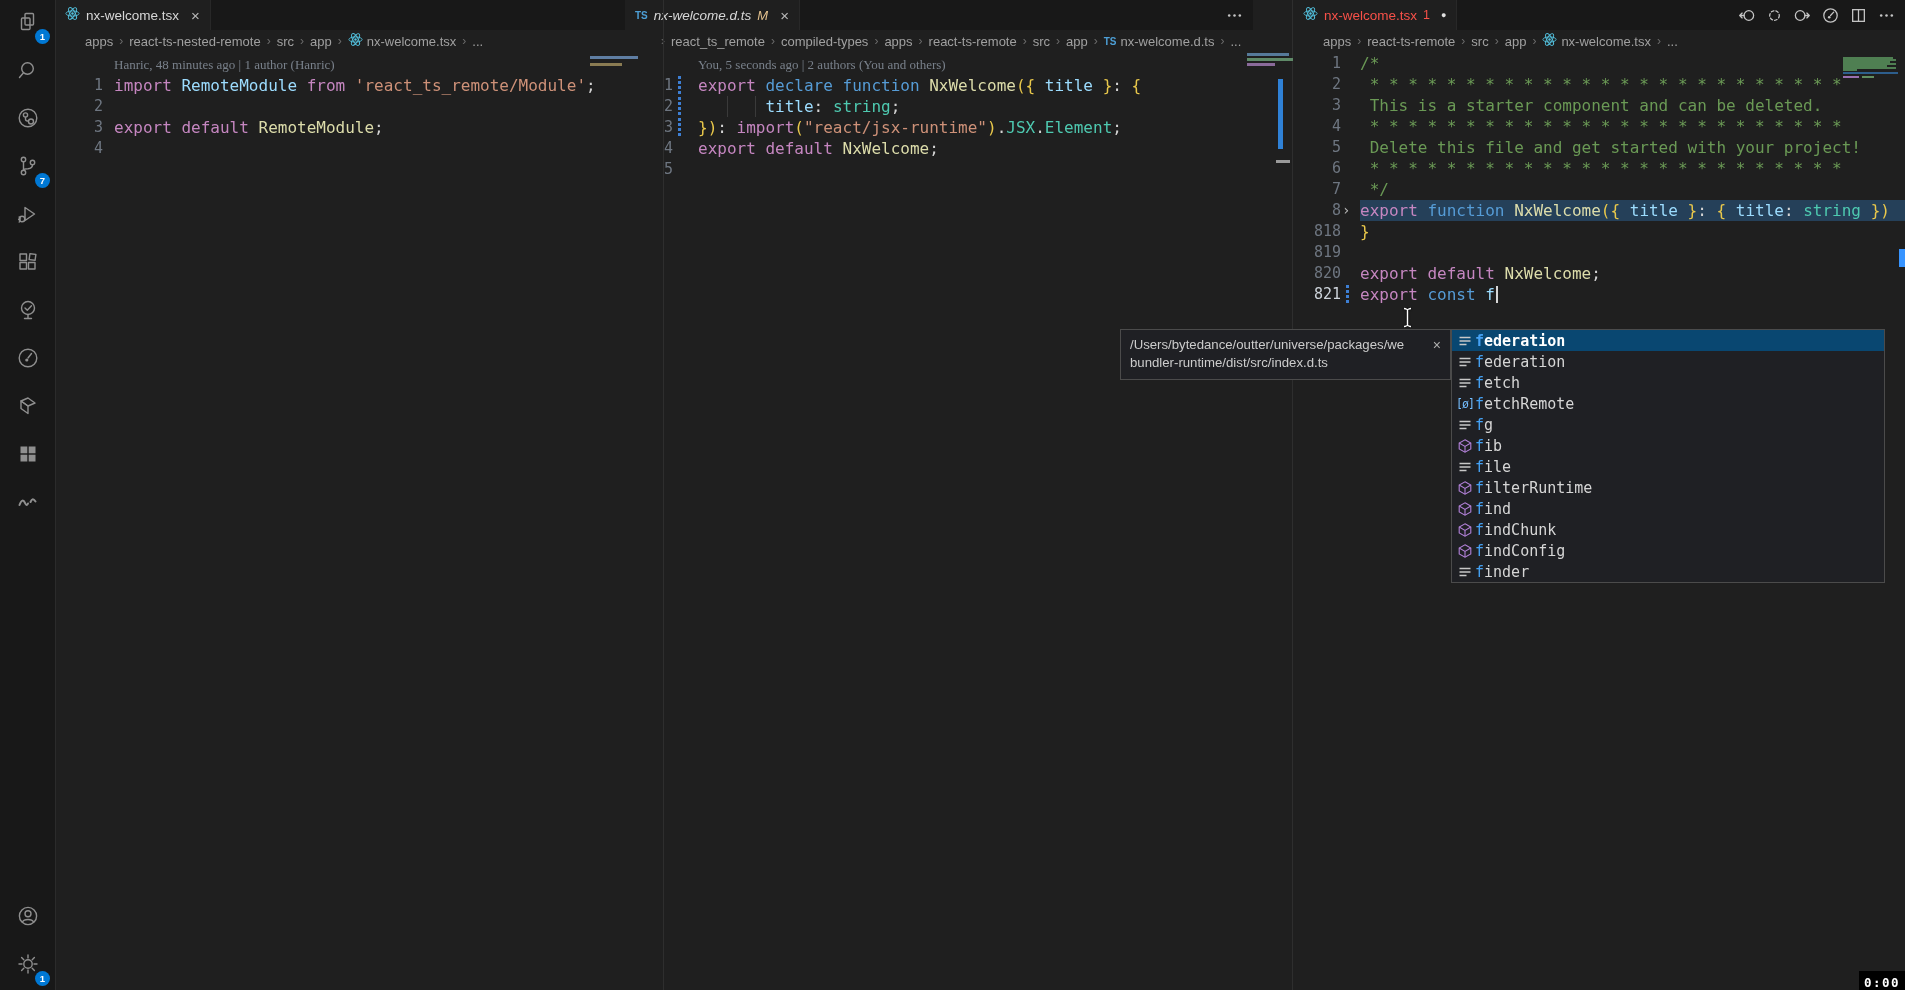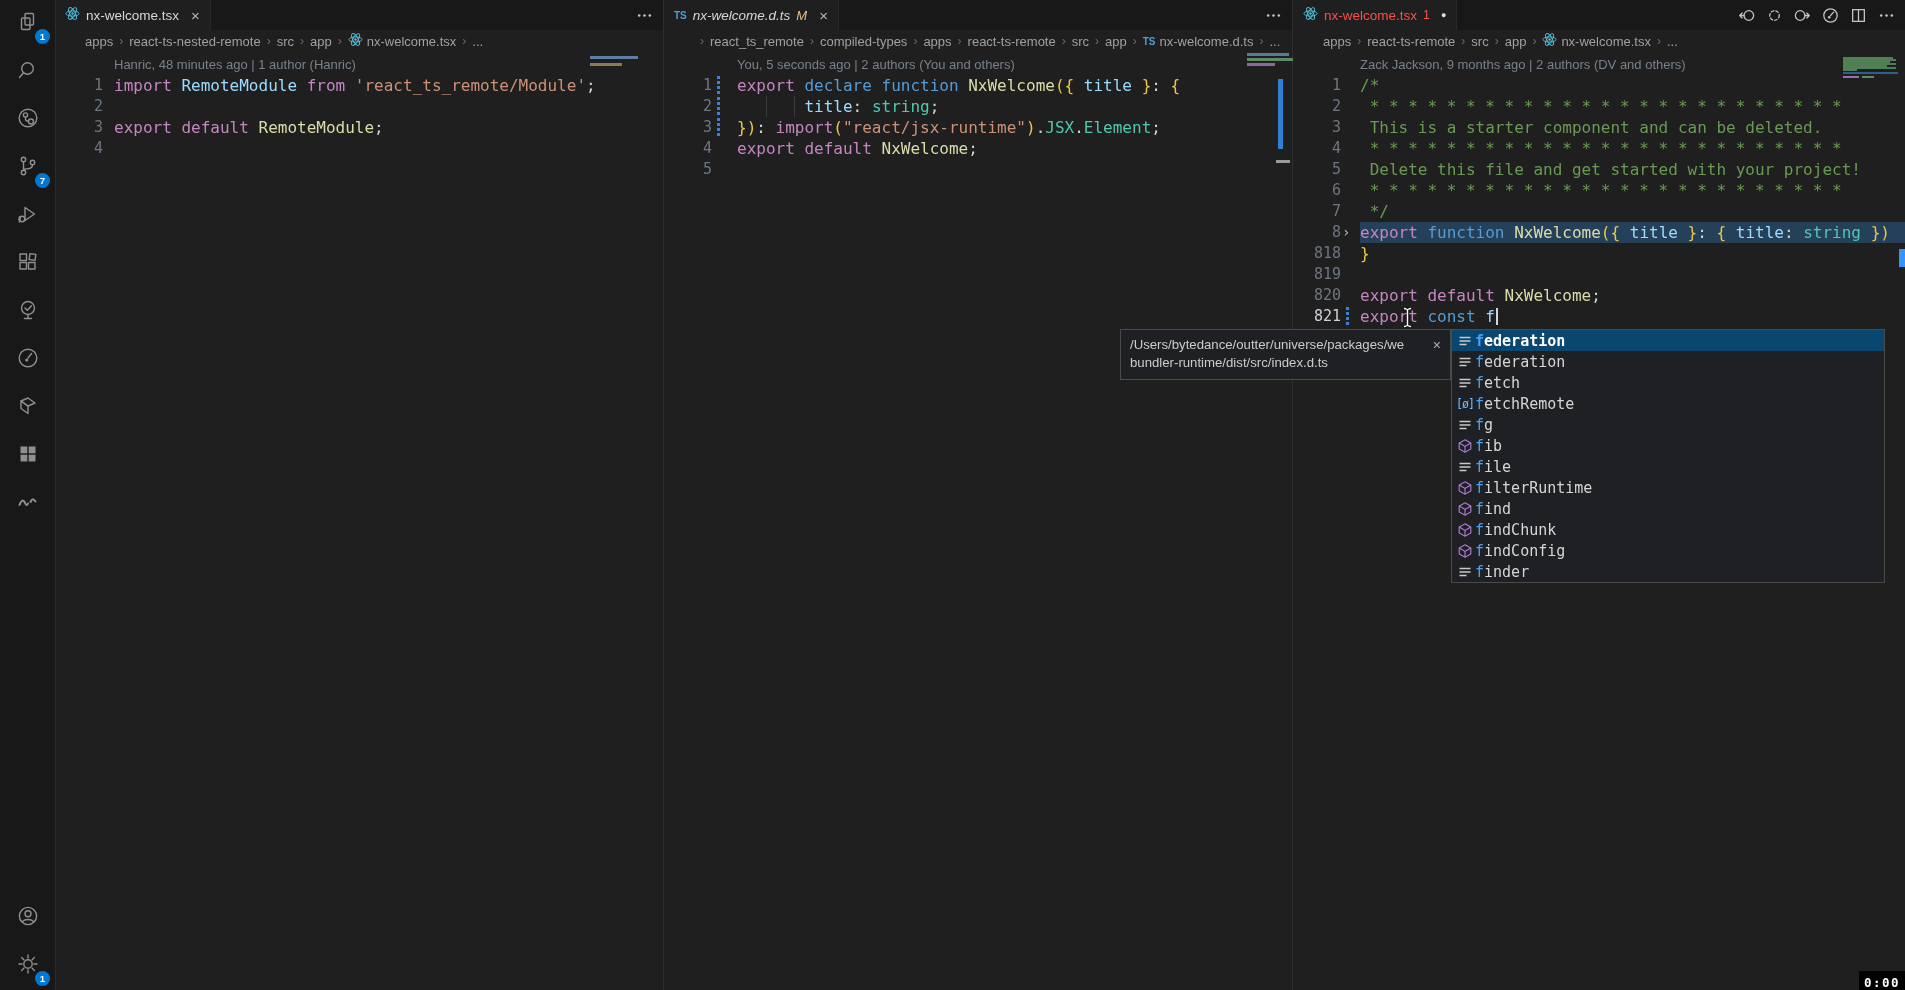--- a/index.html
+++ b/index.html
@@ -12,21 +12,21 @@
   .ab-group{display:flex;flex-direction:column}
   .ab-item{position:relative;width:55px;height:48px;display:flex;align-items:center;justify-content:center;cursor:pointer}
   .ab-item svg{stroke:#8f8f8f;fill:none;stroke-width:1.4;stroke-linecap:round;stroke-linejoin:round}
   .ab-item svg .fill{fill:#8f8f8f;stroke:none}
   .badge{position:absolute;right:5px;bottom:4px;min-width:15px;height:15px;padding:0 3px;border-radius:9px;
     background:#0078d4;color:#fff;font-size:9.5px;font-weight:bold;display:flex;align-items:center;justify-content:center;box-sizing:border-box}
 
   
   .pane{position:absolute;top:0;height:990px}
   #pane0{left:55px;width:608px;--code-left:59px}
-  #pane1{left:664px;width:628px;--code-left:73px}
+  #pane1{left:625px;width:628px;--code-left:73px}
   #pane2{left:1293px;width:612px;--code-left:67px}
   .vdiv{position:absolute;top:0;width:1px;height:990px;background:#2e2e2e;z-index:2}
 
   .tabbar{position:absolute;top:0;left:0;right:0;height:30px;background:#181818;display:flex;align-items:stretch}
   .tab{display:flex;align-items:center;gap:6px;height:30px;padding:0 10px;background:#1f1f1f;
        font-size:13.5px;color:#d7d7d7;border-right:1px solid #282828;cursor:pointer;white-space:nowrap}
   .tabclose{margin-left:6px;color:#b8b8b8;font-size:15px;line-height:1}
   .ts-badge{color:#4d9fd6;font-weight:700;font-size:10px;font-style:normal}
   .italic{font-style:italic}
   .m-marker{color:#e2c08d;font-style:italic;font-size:13px}
@@ -38,21 +38,21 @@
   .acts .act{display:flex;align-items:center;cursor:pointer}
 
   .breadcrumb{position:absolute;top:30px;left:0;right:0;height:22px;display:flex;align-items:center;
     padding-left:30px;font-size:13px;color:#a0a0a0;background:#1f1f1f;white-space:nowrap;overflow:hidden}
   .bc-sep{color:#6b6b6b;margin:0 6px;font-size:12px}
   .bc-item{display:flex;align-items:center;gap:4px;cursor:pointer}
 
   .editor{position:absolute;top:52px;left:0;right:0;bottom:0;
     font-family:"DejaVu Sans Mono",monospace;font-size:16px;line-height:21px}
   .blame{height:20px;padding-left:var(--code-left);color:#79818b;
-    font-family:Liberation Sans, sans-serif;font-size:13px;display:flex;align-items:center;padding-top:2px}
+    font-family:Liberation Serif, serif;font-size:13px;display:flex;align-items:center;padding-top:2px}
   .code{padding-top:1px}
   .line{position:relative;height:21px;white-space:pre}
   .ln{position:absolute;left:0;top:0;width:48px;text-align:right;color:#6e7681;font-size:15px}
   .ln.active{color:#cdd3da}
   .txt{position:absolute;left:var(--code-left);top:0}
   .txt.hl{background:rgba(48,119,185,.38);padding-right:25px}
   .modbar{position:absolute;left:53px;top:1px;width:3px;height:19px;
     background:repeating-linear-gradient(to bottom,#3d7fd4 0 3px,rgba(0,0,0,0) 3px 5px)}
   .fold{position:absolute;left:49px;top:0;color:#b8b8b8;font-size:14px}
   .guide{position:absolute;top:0;width:1px;height:21px;background:#3a3a3a}
@@ -407,21 +407,20 @@
             </g>
           </svg></span>
         <span>nx-welcome.tsx</span>
       </span>
       <span class="bc-sep">›</span>
       <span class="bc-item">
         <span>...</span>
       </span>
     </div>
   <div class="editor">
-    <div class="blame">Zack Jackson, 9 months ago | 2 authors (DV and others)</div>
     <div class="code" id="code2">
         <div class="line"><span class="ln">1</span><span class="txt"><span class="tk-cm">/*</span></span></div>
         <div class="line"><span class="ln">2</span><span class="txt"><span class="tk-cm"> * * * * * * * * * * * * * * * * * * * * * * * * *</span></span></div>
         <div class="line"><span class="ln">3</span><span class="txt"><span class="tk-cm"> This is a starter component and can be deleted.</span></span></div>
         <div class="line"><span class="ln">4</span><span class="txt"><span class="tk-cm"> * * * * * * * * * * * * * * * * * * * * * * * * *</span></span></div>
         <div class="line"><span class="ln">5</span><span class="txt"><span class="tk-cm"> Delete this file and get started with your project!</span></span></div>
         <div class="line"><span class="ln">6</span><span class="txt"><span class="tk-cm"> * * * * * * * * * * * * * * * * * * * * * * * * *</span></span></div>
         <div class="line"><span class="ln">7</span><span class="txt"><span class="tk-cm"> */</span></span></div>
         <div class="line"><span class="ln">8</span><span class="fold">›</span><span class="txt hl"><span class="tk-kw">export </span><span class="tk-dc">function </span><span class="tk-fn">NxWelcome</span><span class="tk-br">({</span><span class="tk-pl"> </span><span class="tk-vr">title</span><span class="tk-pl"> </span><span class="tk-br">}</span><span class="tk-pl">: </span><span class="tk-br">{</span><span class="tk-pl"> </span><span class="tk-vr">title</span><span class="tk-pl">: </span><span class="tk-ty">string</span><span class="tk-pl"> </span><span class="tk-br">}</span><span class="tk-br">)</span></span></div>
         <div class="line"><span class="ln">818</span><span class="txt"><span class="tk-br">}</span></span></div>

